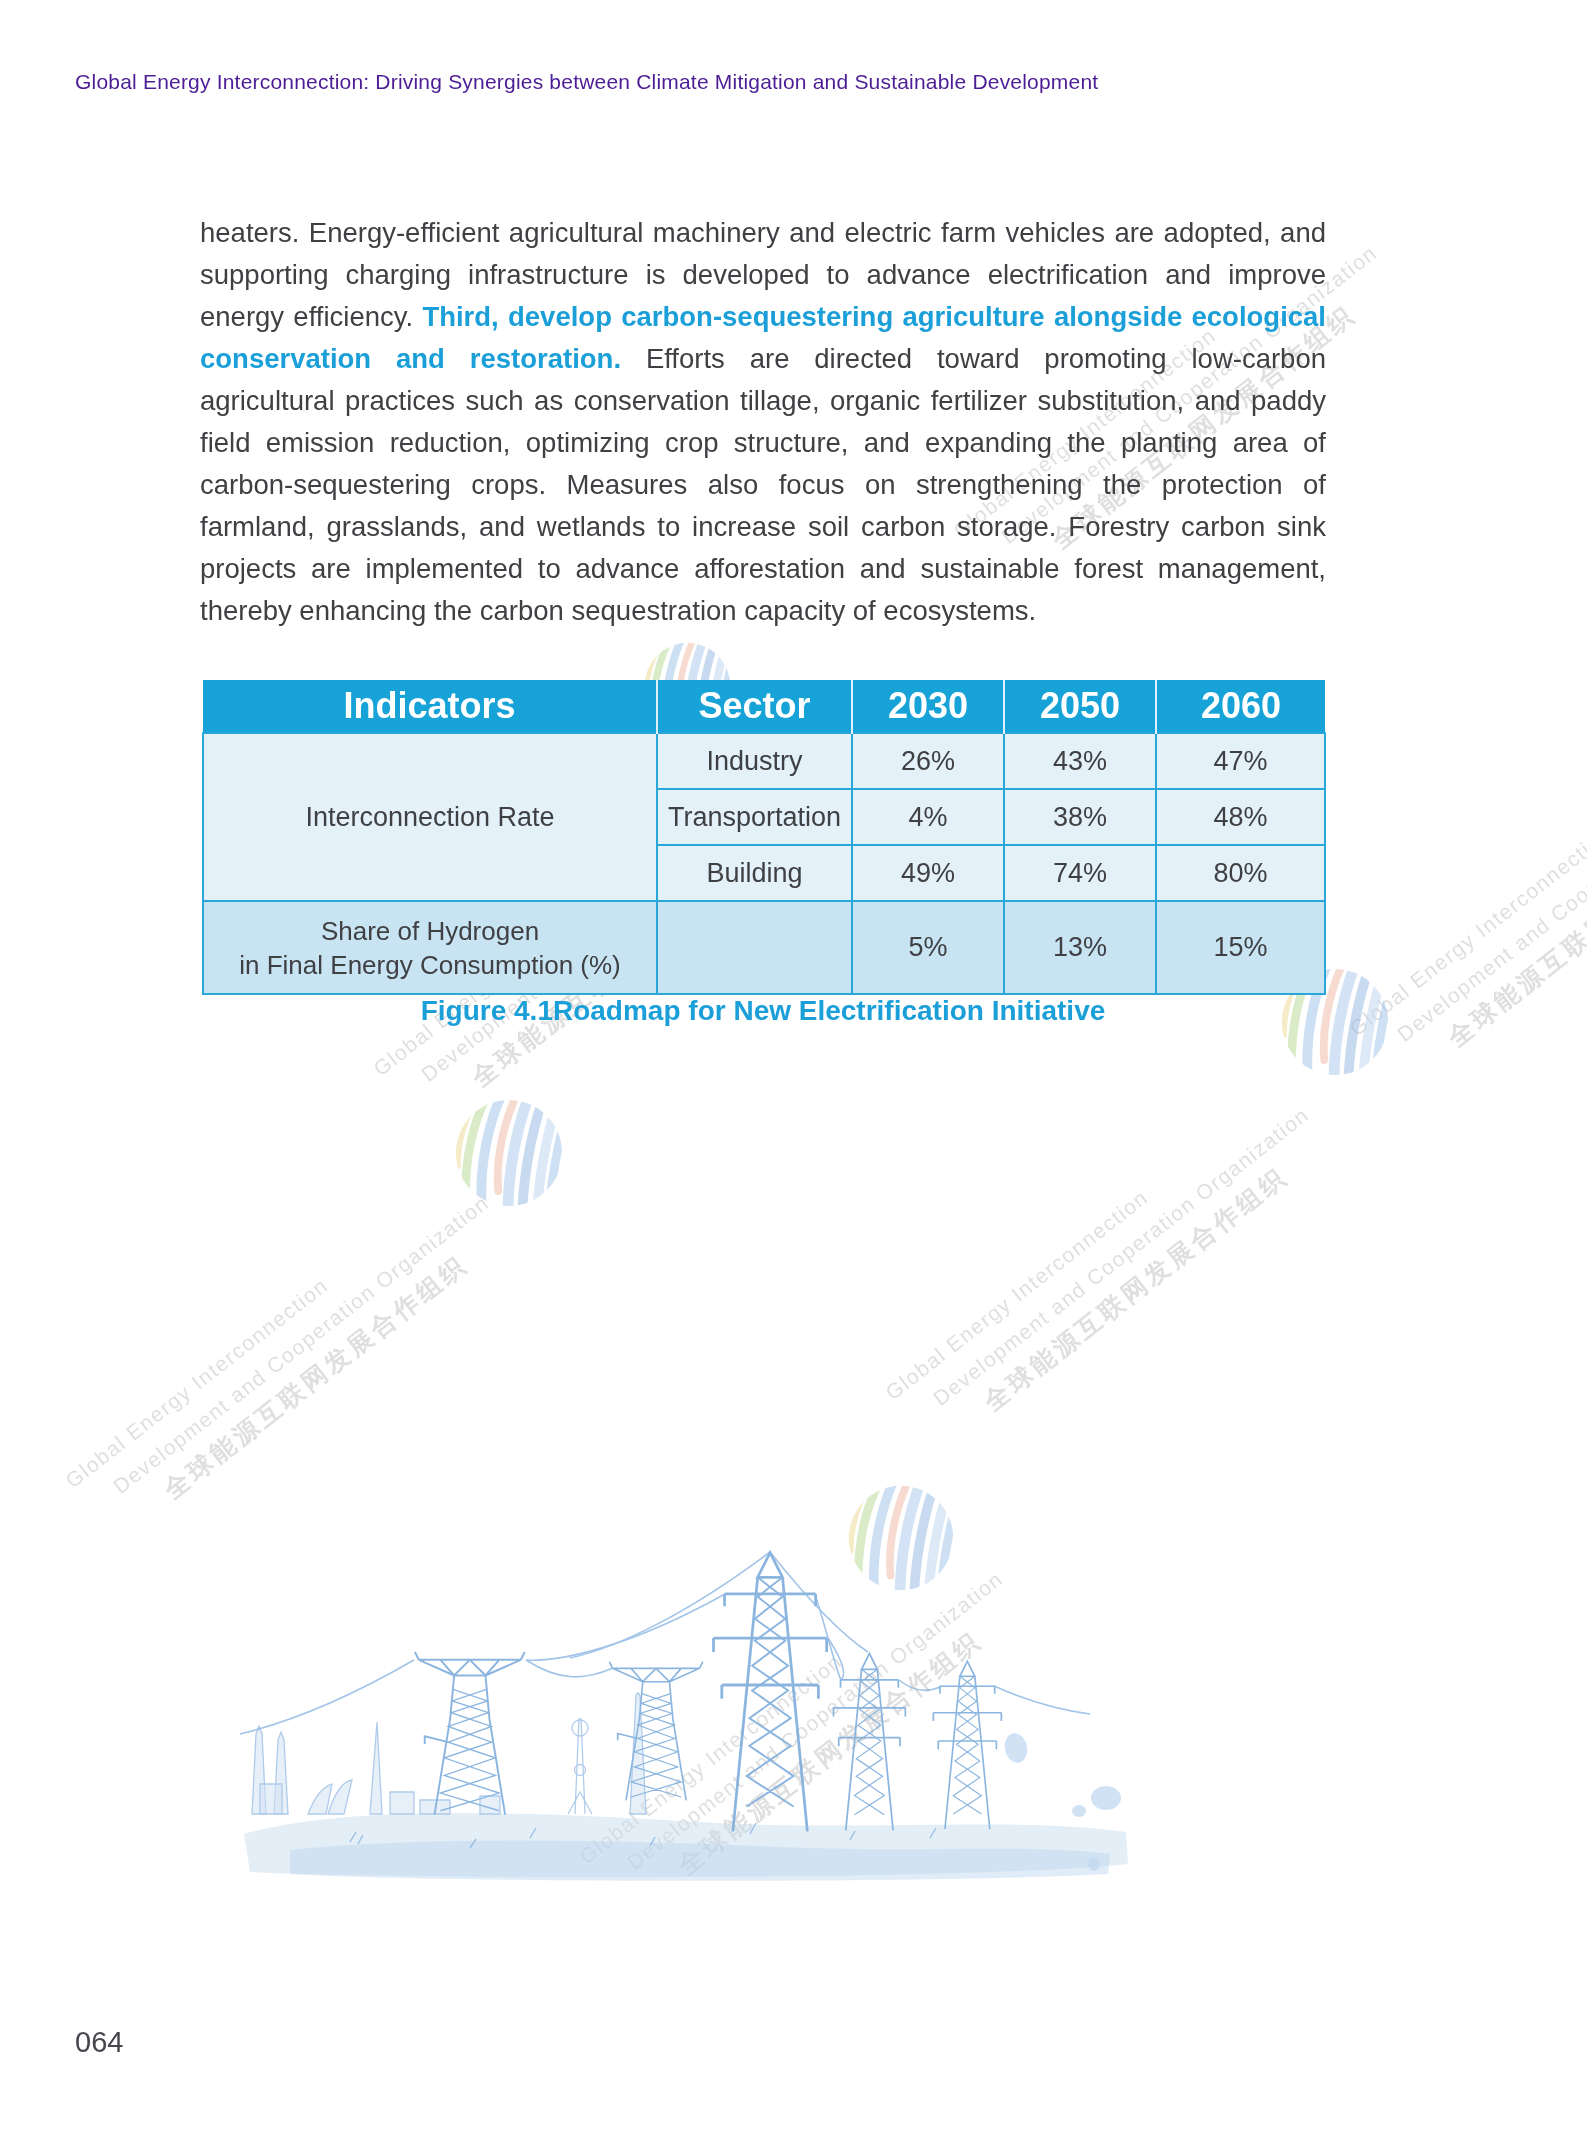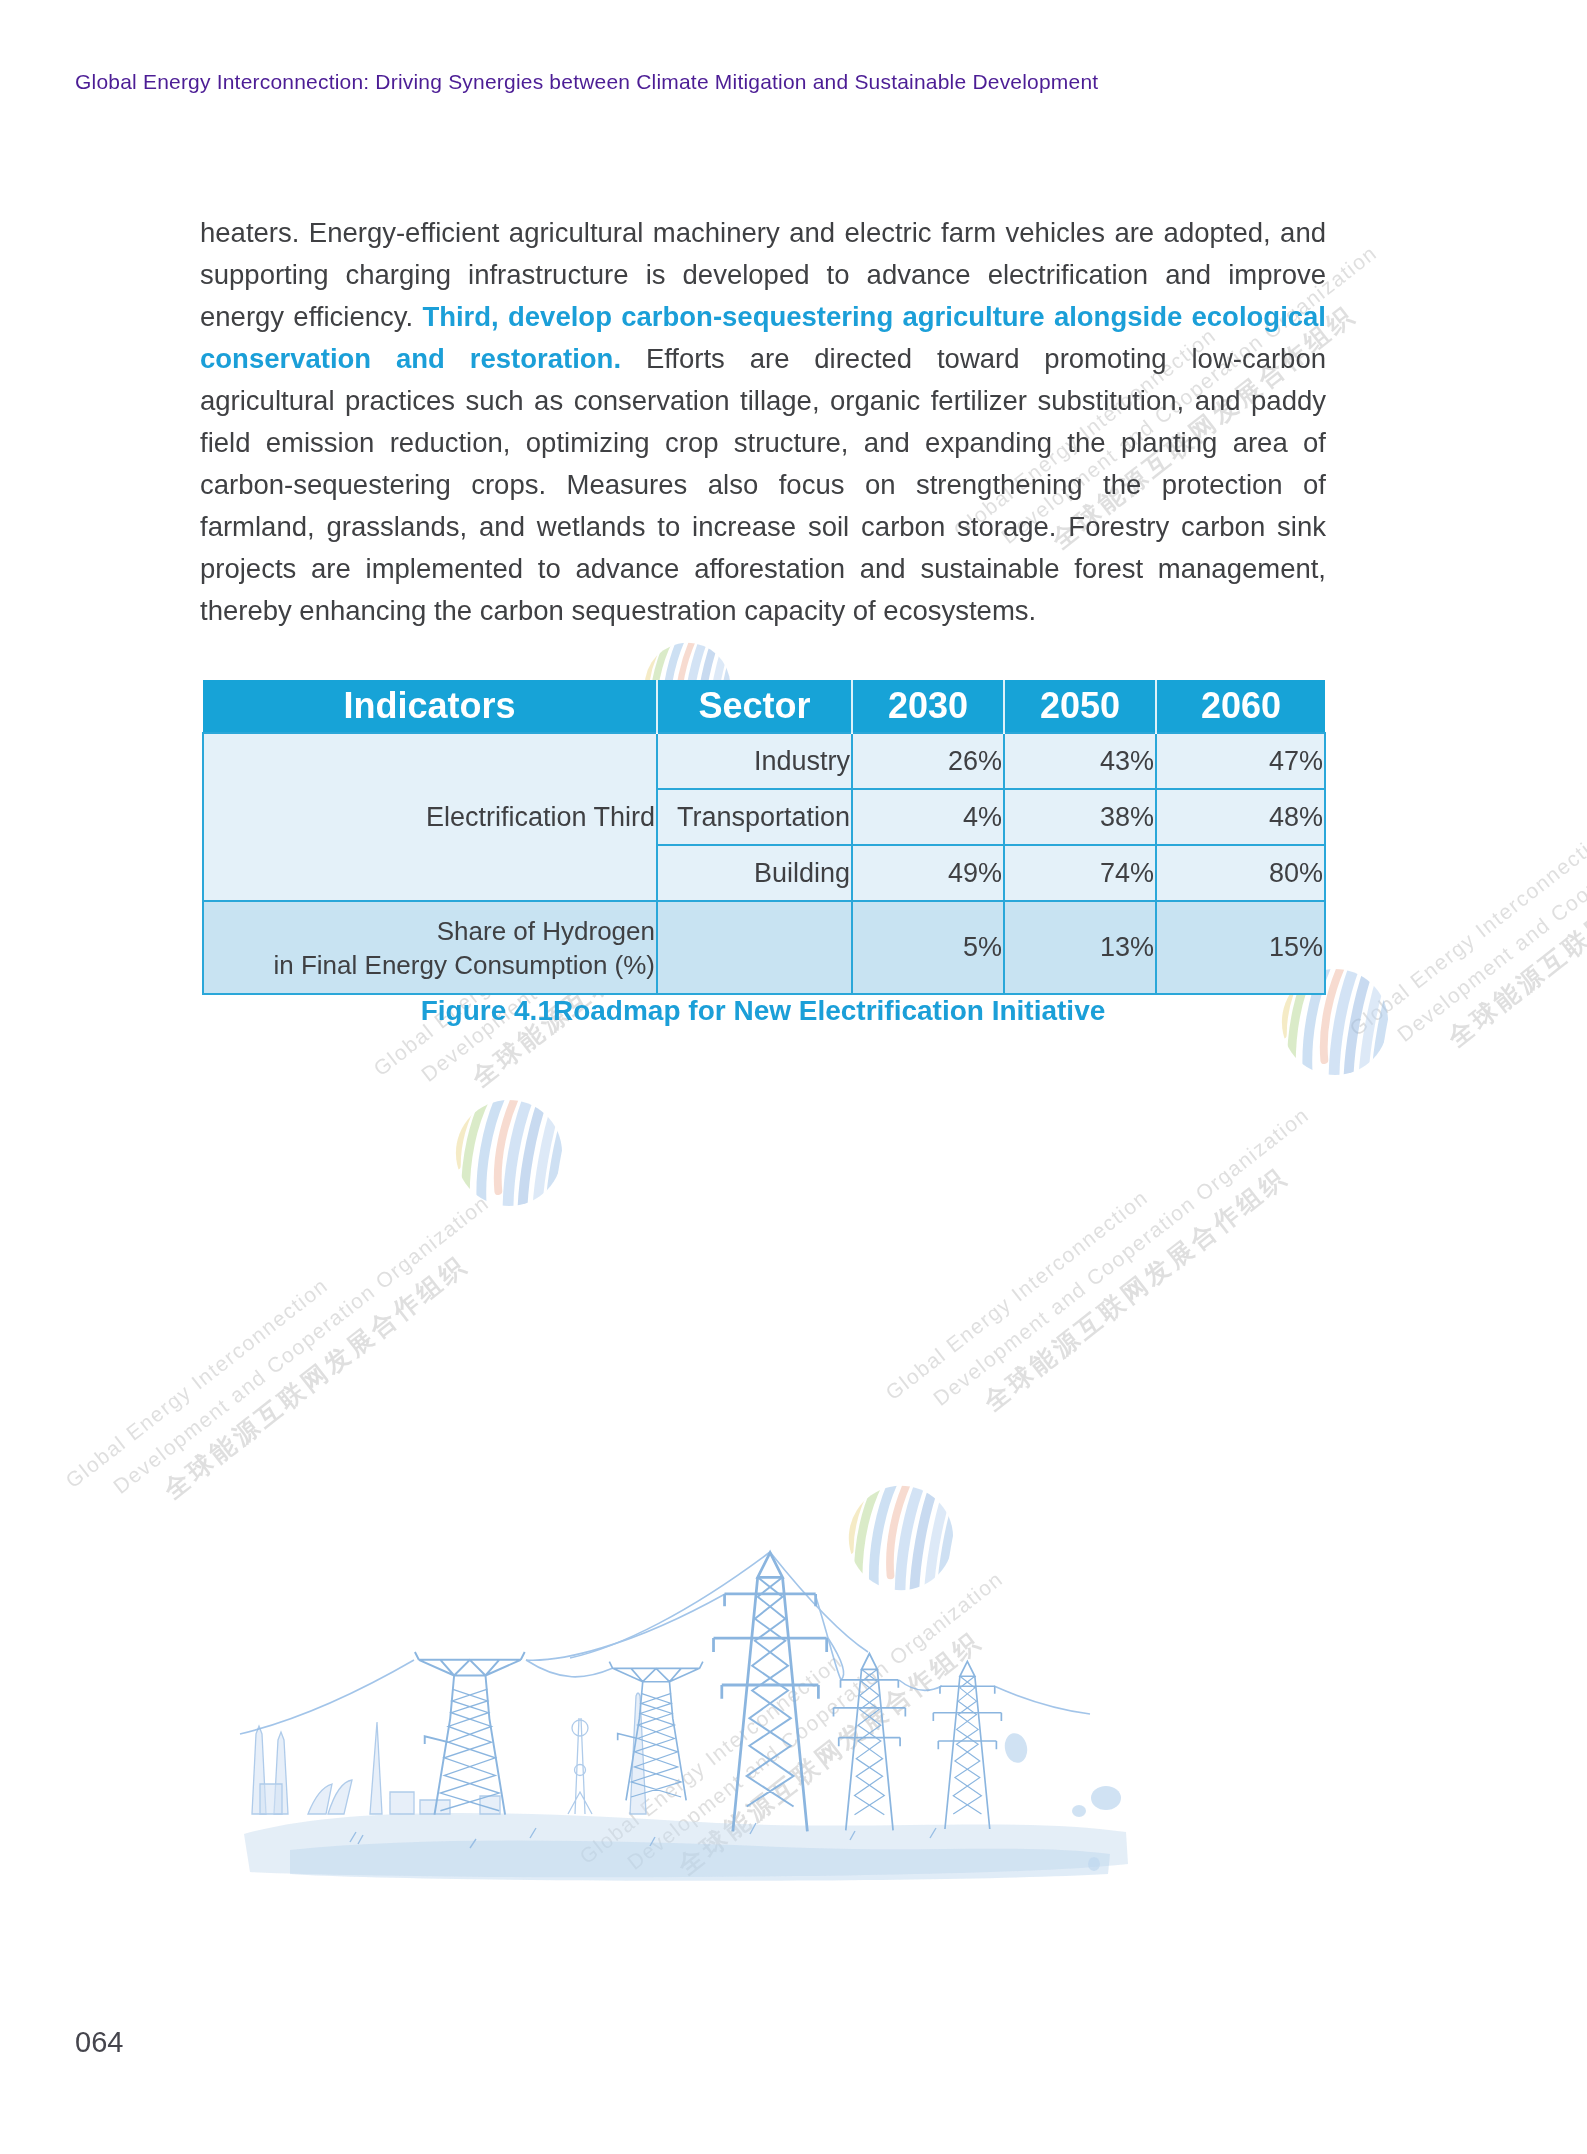--- a/index.html
+++ b/index.html
@@ -24,21 +24,21 @@
     position:absolute;left:202px;top:680px;width:1122px;z-index:3;
     border-collapse:collapse;table-layout:fixed;
     font-size:27px;color:#3f4043;
   }
   table.roadmap th{
     background:#17a3d7;color:#ffffff;font-weight:bold;height:50px;
     border-left:2px solid rgba(255,255,255,.85);font-size:36px;
   }
   table.roadmap th:first-child{border-left:none;}
   table.roadmap td{
-    border:2px solid #2aa7d9;background:#e4f1f9;text-align:right;
+    border:2px solid #2aa7d9;background:#e4f1f9;text-align:center;
     vertical-align:middle;height:52px;
   }
   table.roadmap tr.hy td{background:#c8e3f2;height:89px;}
   .hy-label{font-size:26px;line-height:34px;}
   
   .caption{
     position:absolute;left:202px;top:995px;width:1122px;text-align:center;
     font-size:28px;font-weight:bold;color:#1b9fd8;z-index:3;
   }
   .caption .fig-label{}
@@ -172,21 +172,21 @@
       <tr>
         <th>Indicators</th>
         <th>Sector</th>
         <th>2030</th>
         <th>2050</th>
         <th>2060</th>
       </tr>
     </thead>
     <tbody>
       <tr>
-        <td rowspan="3">Electrification Third</td>
+        <td rowspan="3">Interconnection Rate</td>
         <td>Industry</td>
         <td>26%</td>
         <td>43%</td>
         <td>47%</td>
       </tr>
       <tr>
         <td>Transportation</td>
         <td>4%</td>
         <td>38%</td>
         <td>48%</td>

